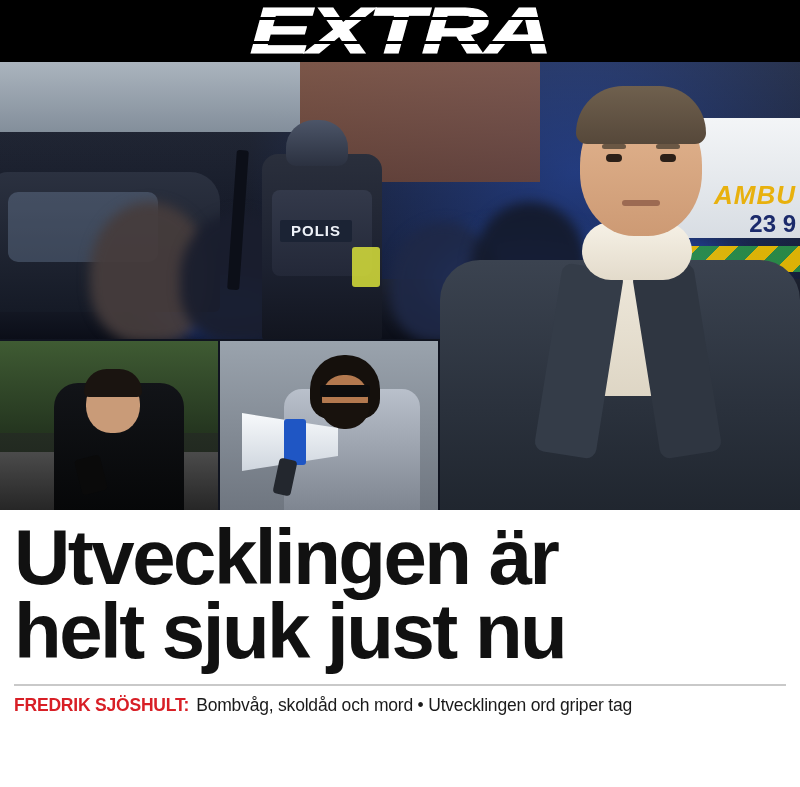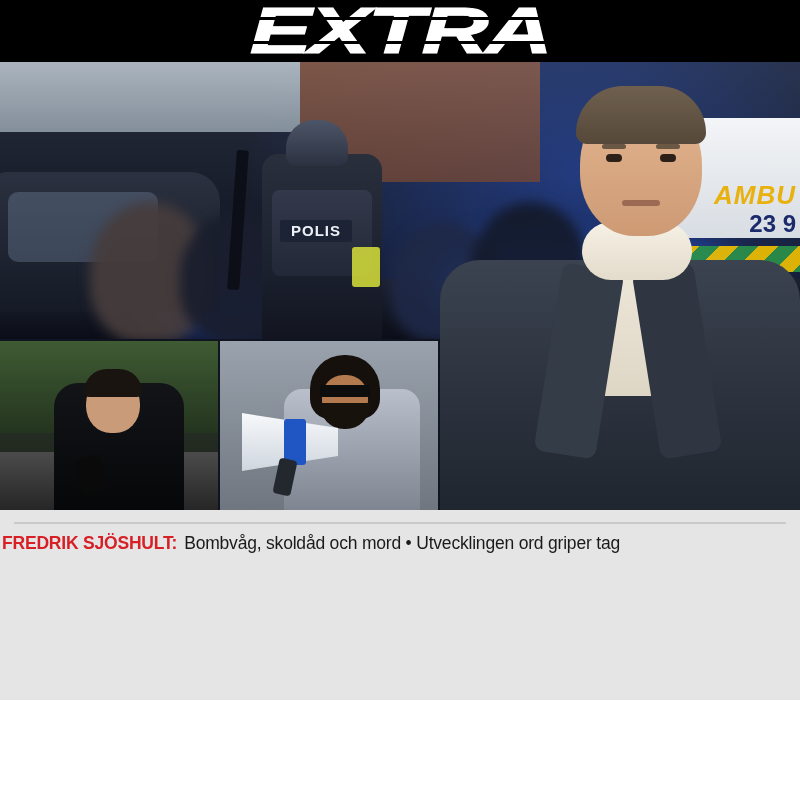--- a/index.html
+++ b/index.html
@@ -9,22 +9,22 @@
   }
   body {
     width: 800px;
     height: 787px;
     font-family: "Liberation Sans", sans-serif;
     overflow: hidden;
   }
   .card {
     position: relative;
     width: 800px;
-    height: 700px;
-    background: #e5e5e5;
+    height: 570px;
+    background: #fde047;
     display: flex;
     flex-direction: column;
   }
 
   
   .banner {
     position: relative;
     height: 62px;
     background: #000000;
     overflow: hidden;
@@ -354,21 +354,21 @@
 
   
   .rule {
     flex: none;
     height: 2px;
     background: #c9c9c9;
     margin: 12px 14px 0 14px;
   }
   .byline {
     flex: none;
-    padding: 9px 14px 10px 2px;
+    padding: 9px 14px 10px 14px;
     display: flex;
     align-items: baseline;
     gap: 7px;
     white-space: nowrap;
     overflow: hidden;
   }
   .byline-author {
     color: #d81f26;
     font-weight: 700;
     font-size: 17.5px;
@@ -461,20 +461,24 @@
       <div class="pp-hair"></div>
       <div class="pp-brow l"></div>
       <div class="pp-brow r"></div>
       <div class="pp-eye l"></div>
       <div class="pp-eye r"></div>
       <div class="pp-mouth"></div>
     </div>
 
   </div>
 
+  <div class="headline">
+    <div class="headline-line">Utvecklingen är</div>
+    <div class="headline-line">helt sjuk just nu</div>
+  </div>
 
   <div class="rule"></div>
 
   <div class="byline">
     <span class="byline-author">FREDRIK SJÖSHULT:</span>
     <span class="byline-text">Bombvåg, skoldåd och mord • Utvecklingen ord griper tag</span>
   </div>
 
 </div>
 

